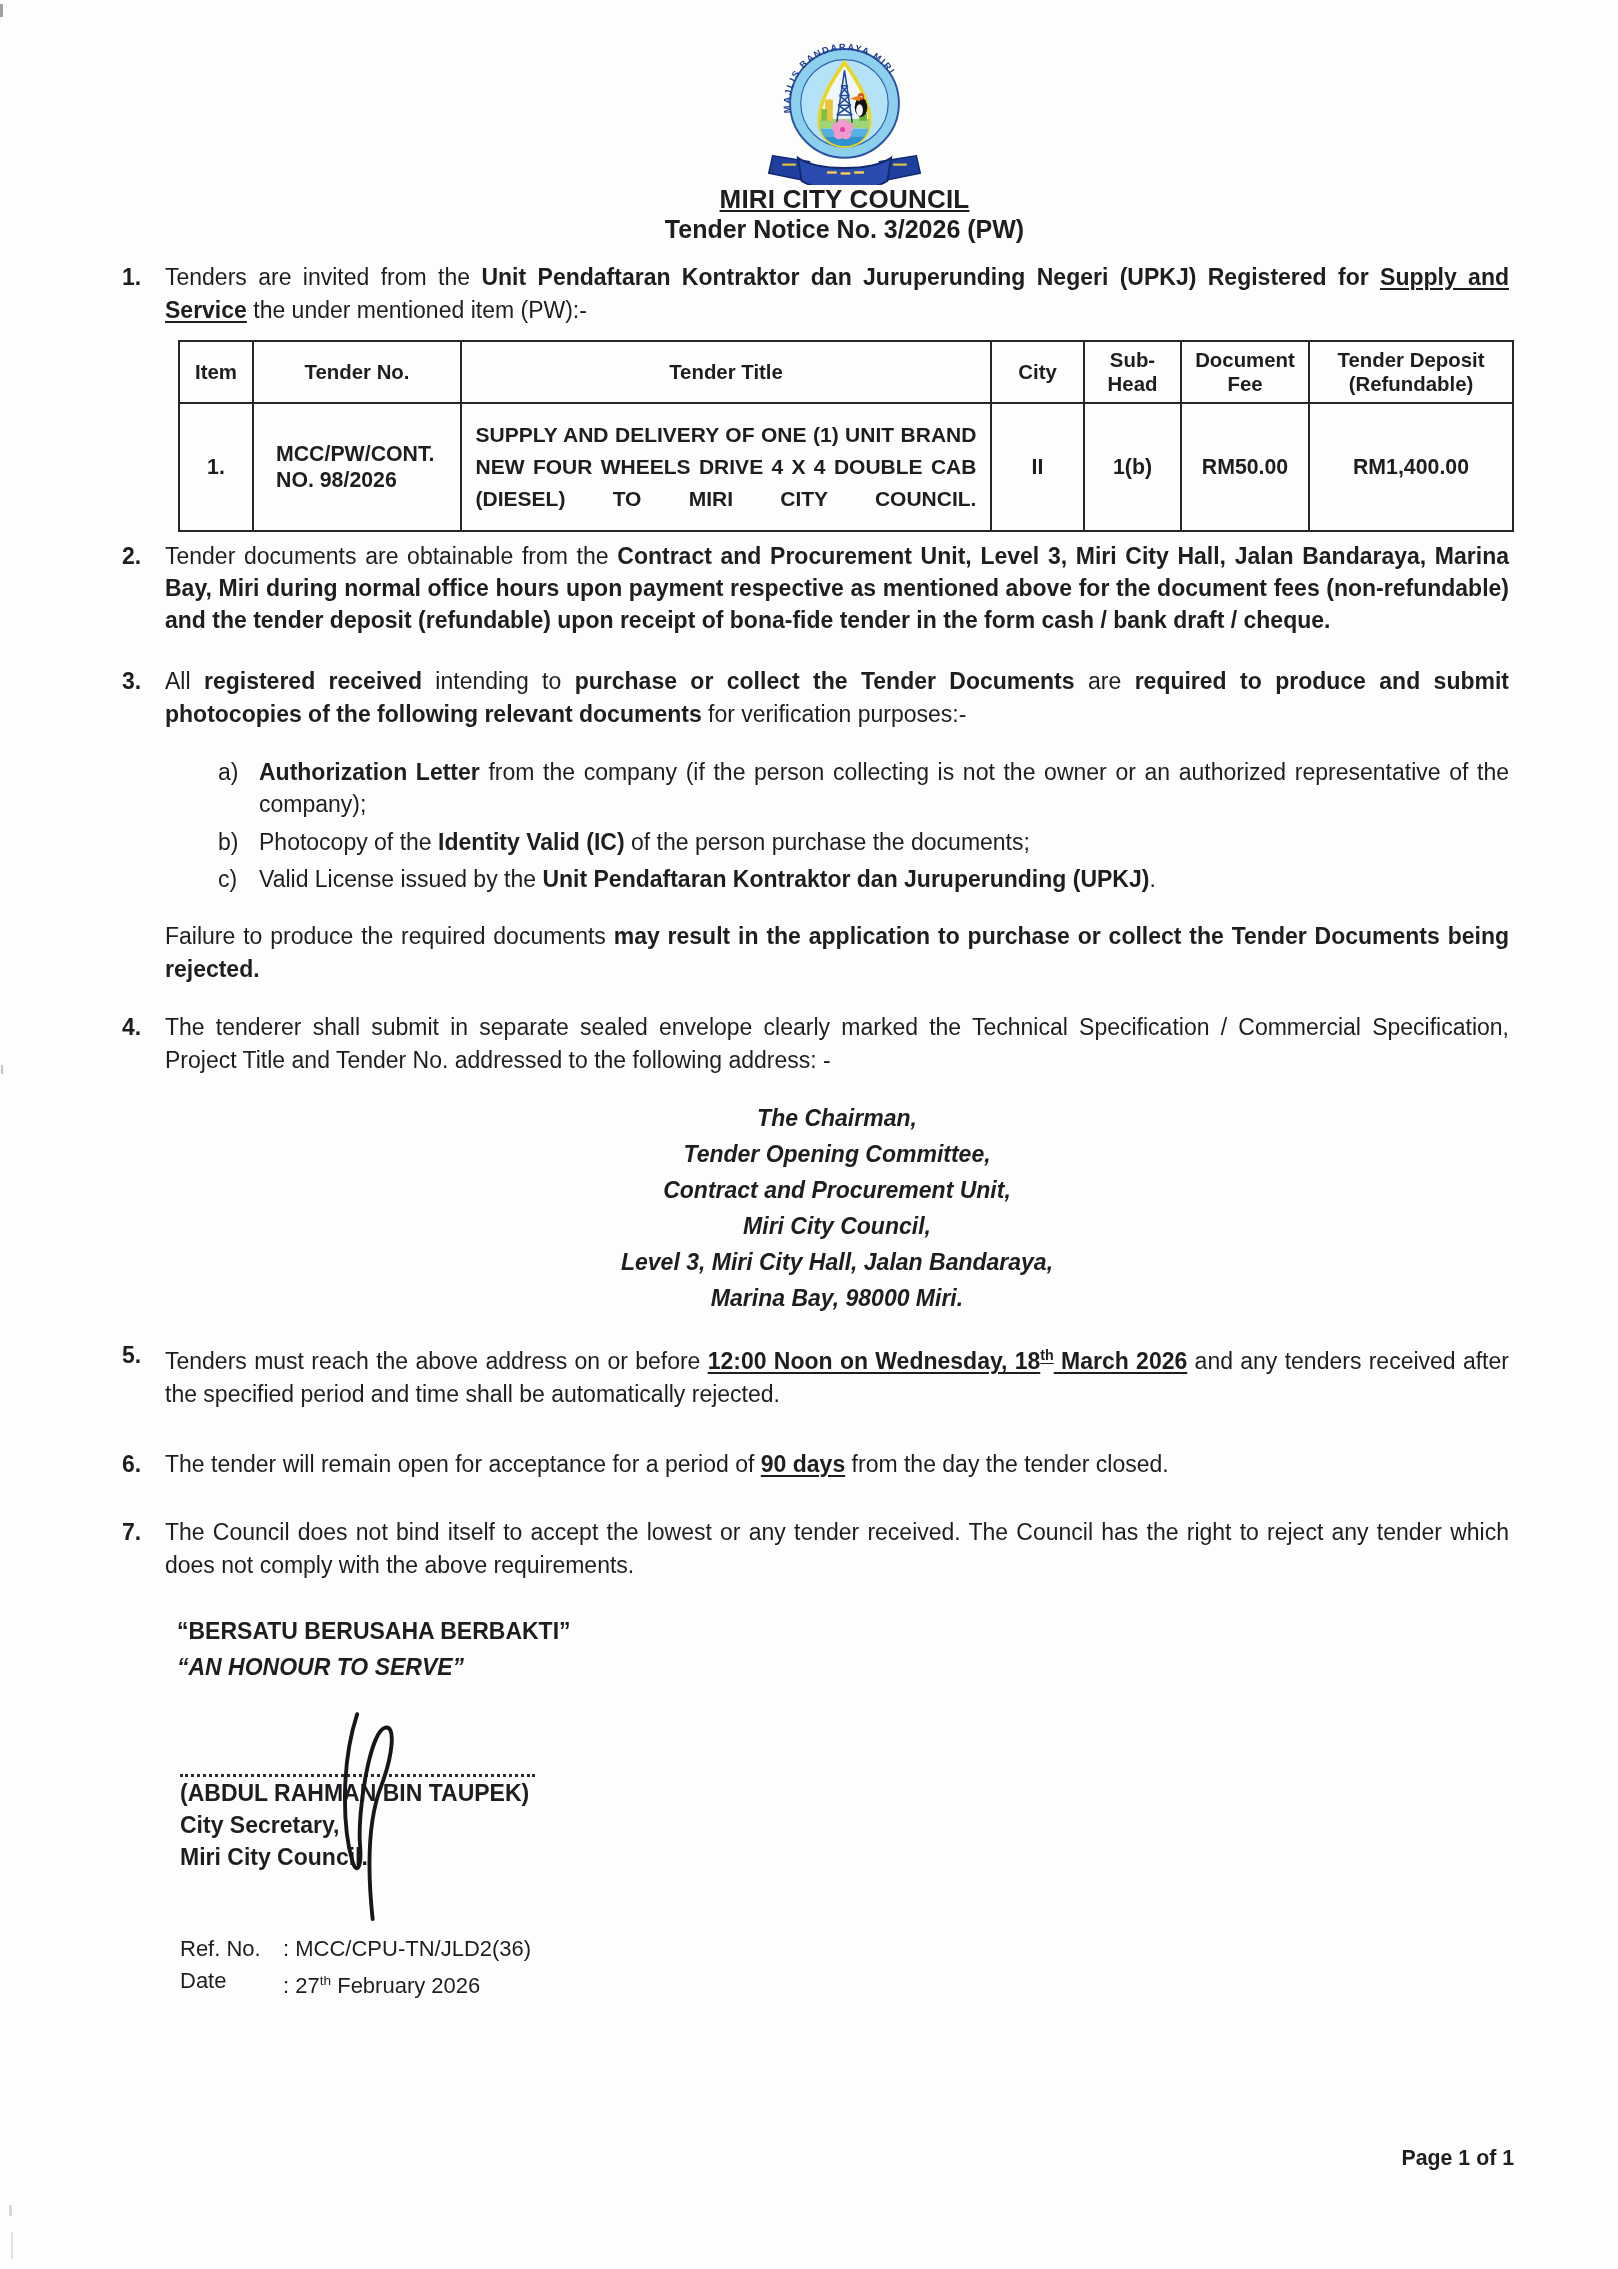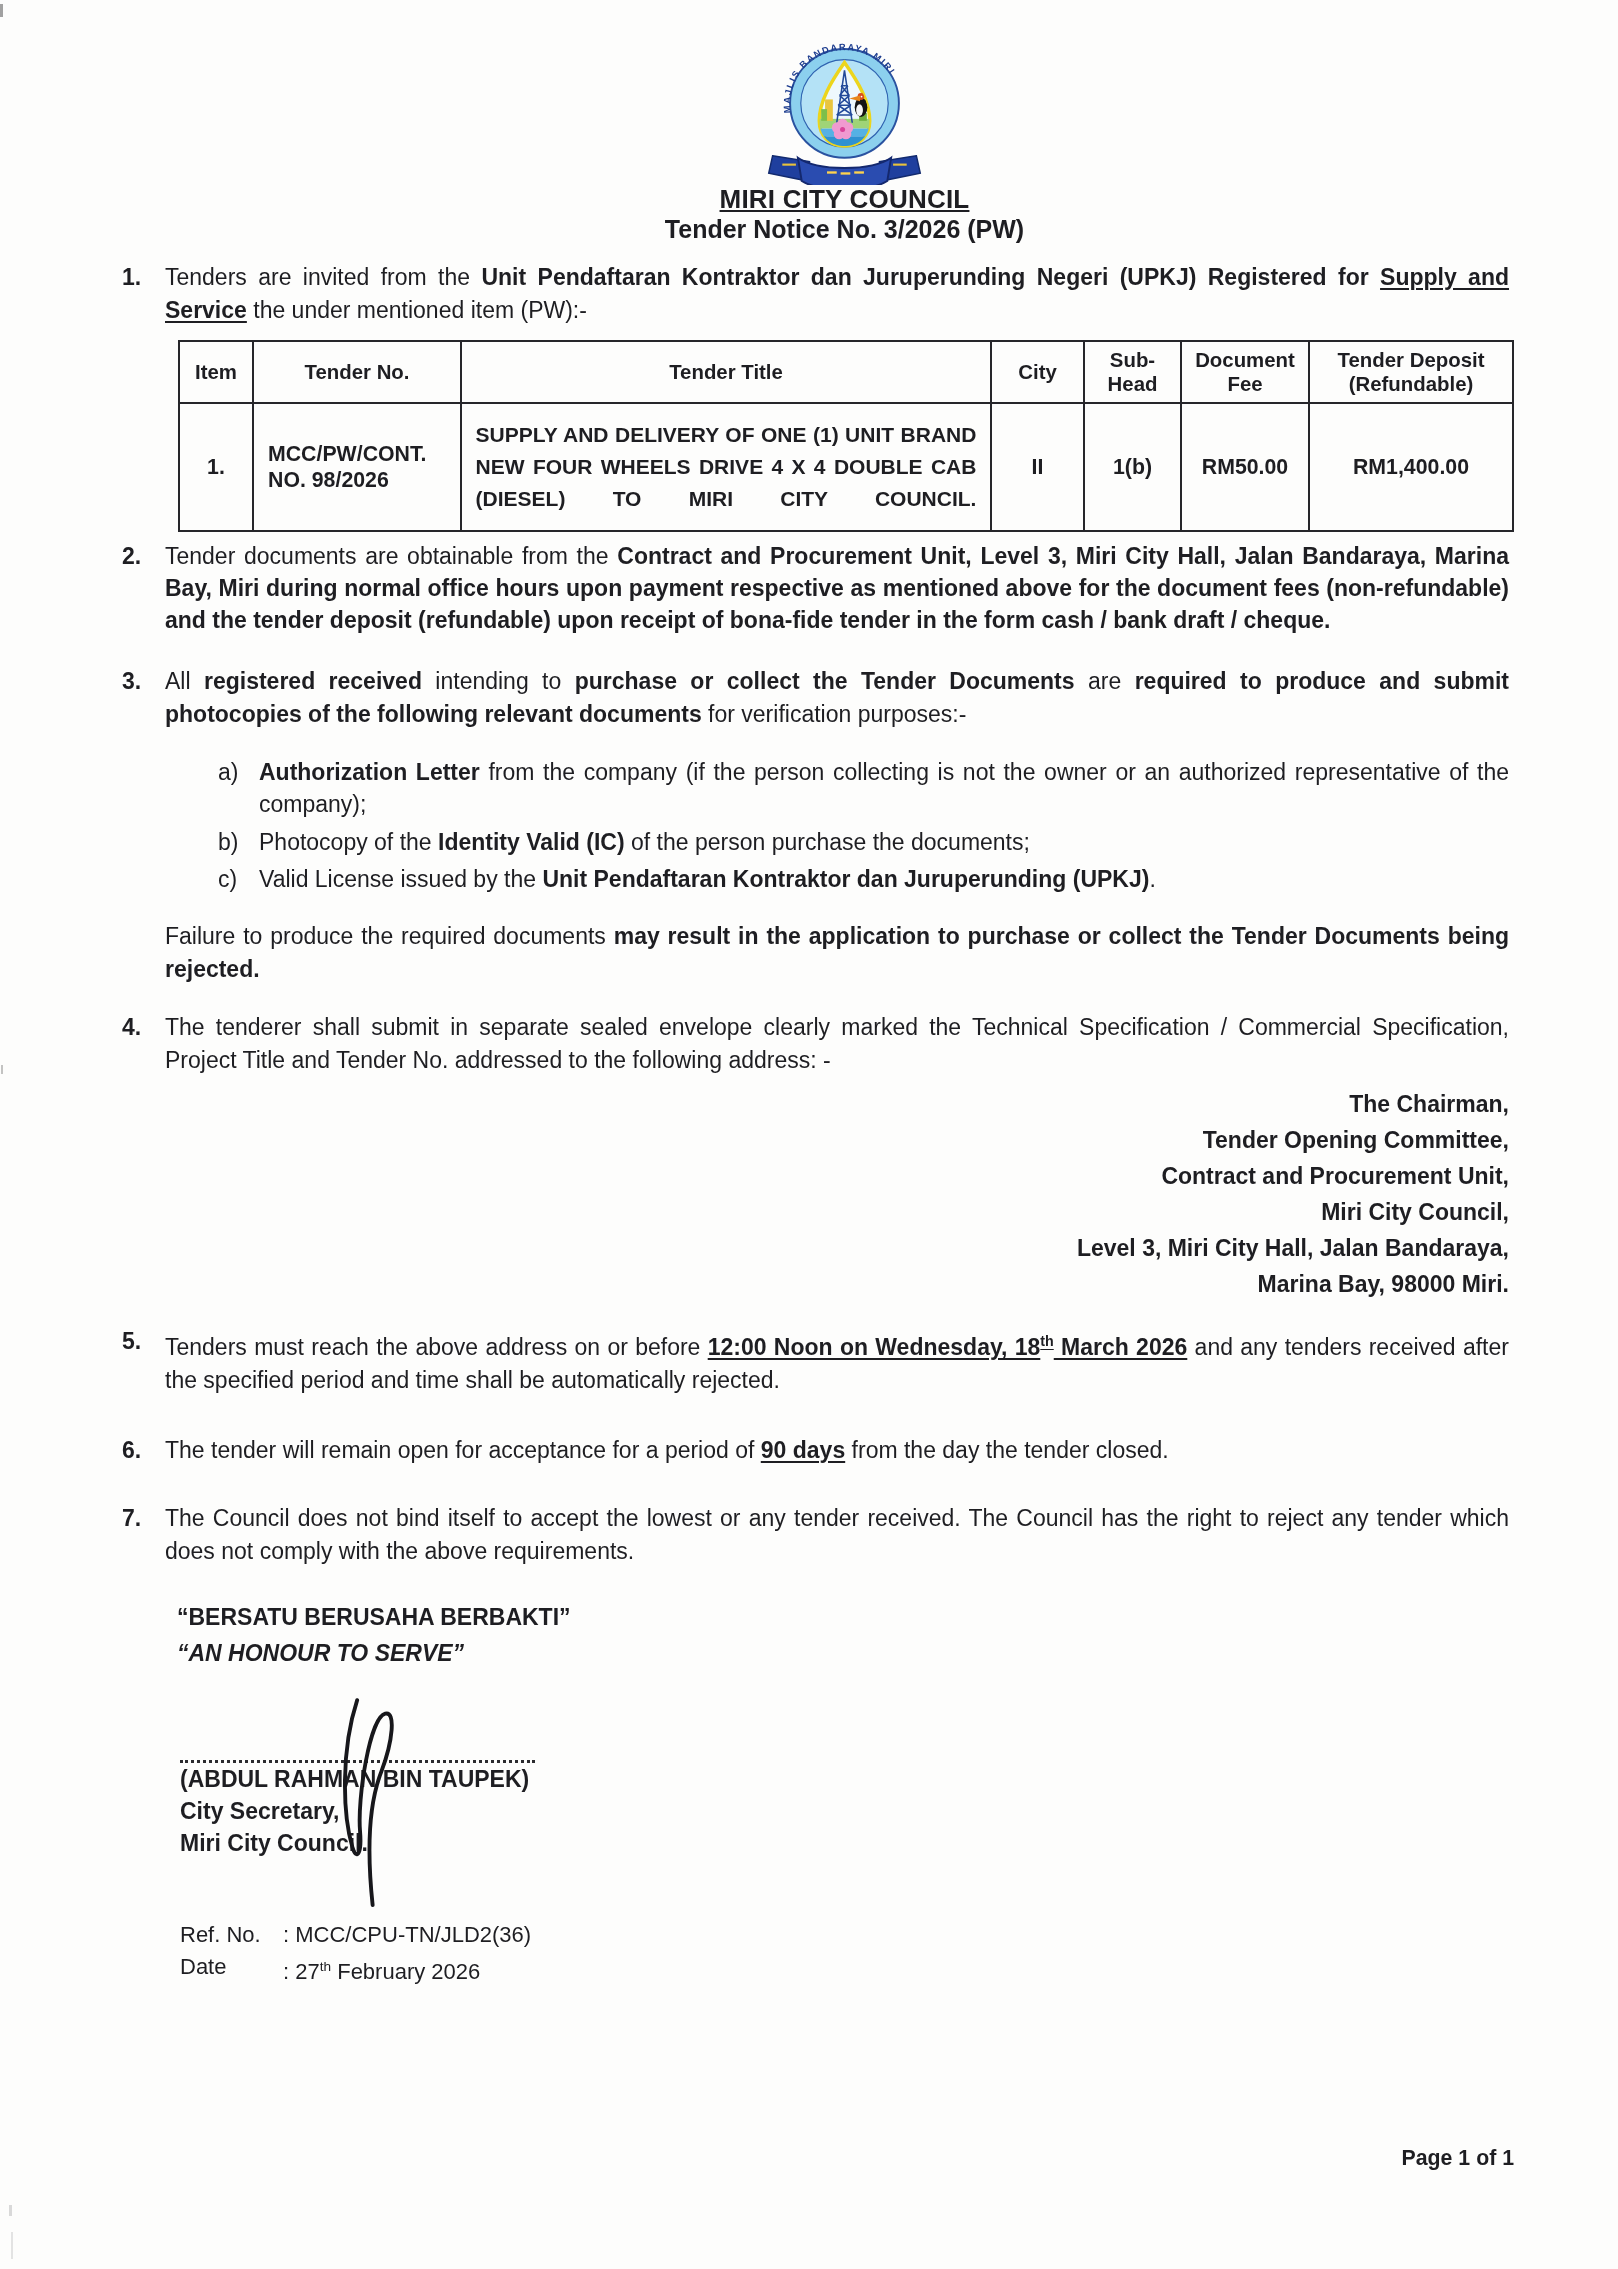--- a/index.html
+++ b/index.html
@@ -36,25 +36,25 @@
   .sub .marker{flex:0 0 41px;font-size:23px;line-height:32px;}
   .sub .stext{flex:1;font-size:23px;line-height:32px;text-align:justify;}
 
   .plain-para{margin:25px 110px 0 165px;font-size:23px;line-height:33px;text-align:justify;}
 
   
   .tender-table{border-collapse:collapse;margin:13.6px 0 0 178px;table-layout:fixed;width:1333px;}
   .tender-table th,.tender-table td{border:2.4px solid #26262a;vertical-align:middle;}
   .tender-table th{font-size:20.4px;font-weight:700;line-height:24px;text-align:center;padding:5.8px 5.8px;height:45px;}
   .tender-table td{font-size:21.3px;font-weight:700;text-align:center;padding:9.7px 7.8px;height:107px;line-height:26px;}
-  td.cell-tender-no{text-align:left;padding-left:14px;}
+  td.cell-tender-no{text-align:left;padding-left:22px;}
   td.cell-title{text-align:justify;text-align-last:justify;font-size:21px;line-height:32px;padding:9.7px 13.6px;}
 
   
-  .address-block{margin:9px 110px 0 165px;text-align:right;}
+  .address-block{margin:23px 110px 0 165px;text-align:center;font-style:italic;}
   .address-line{font-size:23px;font-weight:700;line-height:36px;}
 
   
   .motto{margin-left:177px;font-size:23px;line-height:36px;}
 
   
   .sig-block{position:relative;margin-left:180px;margin-top:33px;}
   .sig-dots{width:355px;border-bottom:3.4px dotted #2a2a2e;height:0;margin-top:89px;}
   .sig-line{font-size:23px;font-weight:700;line-height:32px;}
   .sig-line:first-of-type{margin-top:5.8px;}

